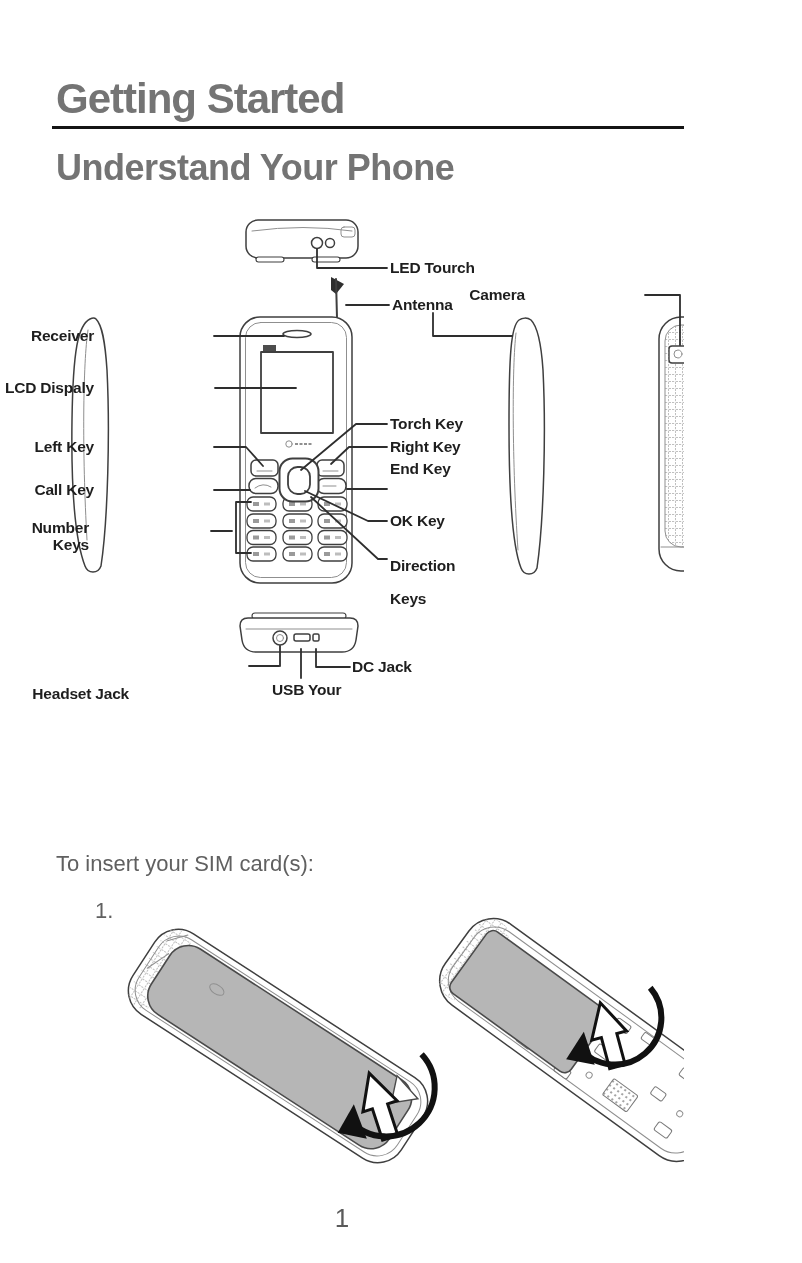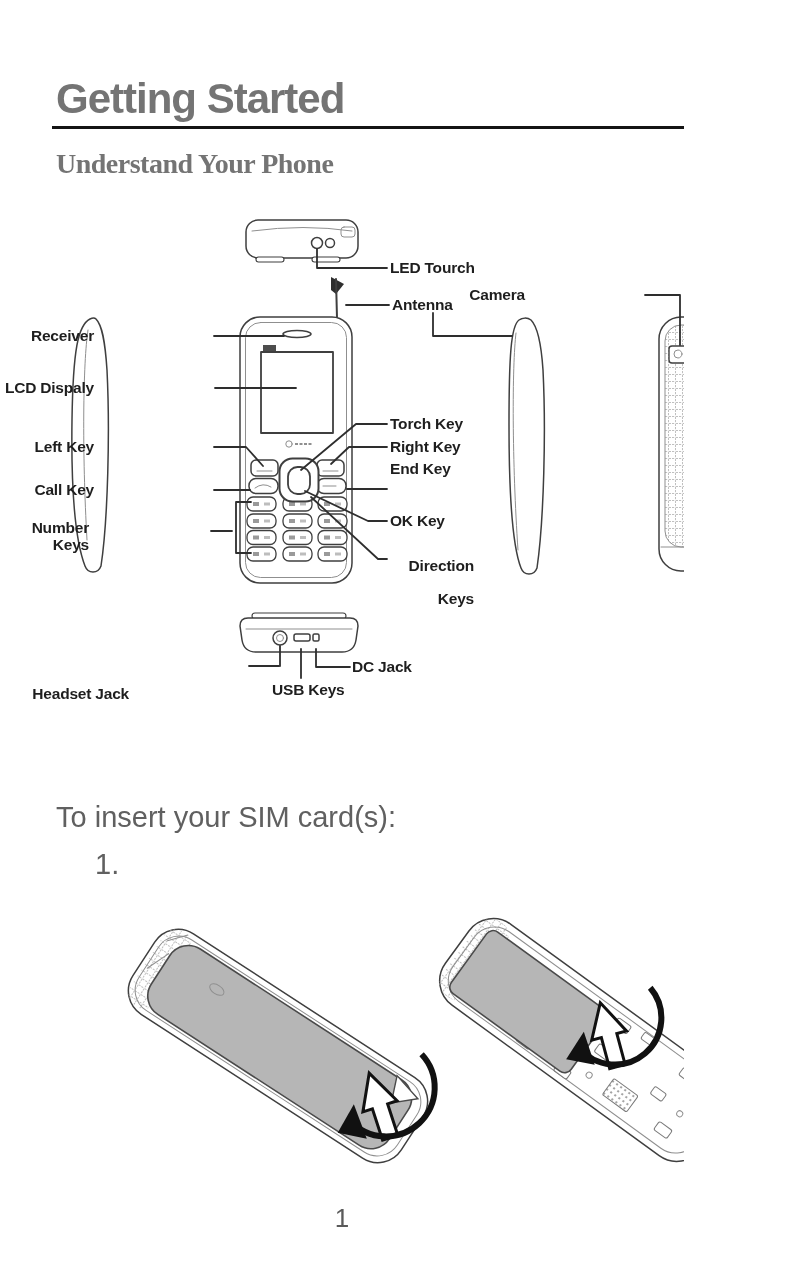--- a/index.html
+++ b/index.html
@@ -7,31 +7,31 @@
     --line-color:#3f3f3f; --fill-gray:#b6b6b6; --rule-color:#141414; --page-bg:#ffffff;
   }
   html,body{margin:0;padding:0;background:#fff;}
   .page{position:relative;width:684px;height:1263px;background:var(--page-bg);
         font-family:"Liberation Sans",sans-serif;overflow:hidden;}
   .art{position:absolute;left:0;top:0;}
   h1,h2,p,div{margin:0;}
   .h1{position:absolute;left:56px;top:78px;font-size:42px;font-weight:bold;
       color:var(--heading-gray);letter-spacing:-1px;line-height:1;}
   .rule{position:absolute;left:52px;top:126px;width:696px;height:3px;background:var(--rule-color);}
-  .h2{position:absolute;font-size:28px;font-weight:bold;color:var(--heading-gray);
-      letter-spacing:-0.5px;line-height:1;font-family:Liberation Serif, serif;}
+  .h2{position:absolute;font-size:36px;font-weight:bold;color:var(--heading-gray);
+      letter-spacing:-0.5px;line-height:1;}
   .h2.understand{left:56px;top:150px;}
   .h2.sim{left:56px;top:742px;}
-  .body-text{position:absolute;font-size:29px;color:var(--body-gray);line-height:31px;}
+  .body-text{position:absolute;font-size:22px;color:var(--body-gray);line-height:31px;margin-top:46px;}
   .intro{left:56px;top:802px;}
   .step{left:95px;top:849px;display:flex;}
   .step-num{width:28px;}
   .lbl{position:absolute;font-size:15.5px;font-weight:bold;color:var(--label-color);
-       letter-spacing:-0.2px;line-height:20px;white-space:nowrap;text-align:right;}
-  .lbl.r{}
+       letter-spacing:-0.2px;line-height:20px;white-space:nowrap;}
+  .lbl.r{text-align:right;}
   .lbl.wrap{white-space:normal;}
   .lbl.lh17{line-height:17px;}
   .lbl.lh24{line-height:33px;}
   .pagenum{position:absolute;left:0;right:0;top:1203px;text-align:center;
            font-size:26px;color:#5a5a5a;}
   
   .ln{fill:none;stroke:var(--line-color);stroke-width:1.5;stroke-linecap:round;stroke-linejoin:round;}
   .lnthin{fill:none;stroke:#8f8f8f;stroke-width:1;stroke-linecap:round;stroke-linejoin:round;}
   .fillw{fill:#fff;stroke:var(--line-color);stroke-width:1.5;stroke-linejoin:round;}
   .gray{fill:var(--fill-gray);stroke:#4a4a4a;stroke-width:1.6;stroke-linejoin:round;}
@@ -232,21 +232,21 @@
   <div class="lbl r wrap lh17" style="right:595px;top:519px;width:70px">Number Keys</div>
   <div class="lbl" style="left:390px;top:414px">Torch Key</div>
   <div class="lbl" style="left:390px;top:437px">Right Key</div>
   <div class="lbl" style="left:390px;top:459px">End Key</div>
   <div class="lbl" style="left:390px;top:511px">OK Key</div>
   <div class="lbl wrap lh24" style="left:390px;top:549px;width:84px">Direction Keys</div>
   <div class="lbl r" style="right:159px;top:285px">Camera</div>
   <div class="lbl" style="left:695px;top:260px">Speaker</div>
   <div class="lbl r" style="right:555px;top:684px">Headset Jack</div>
   <div class="lbl" style="left:352px;top:657px">DC Jack</div>
-  <div class="lbl" style="left:272px;top:680px">USB Keys</div>
+  <div class="lbl" style="left:272px;top:680px">USB Your</div>
 
 
   <p class="body-text intro">To insert your SIM card(s):</p>
 
   <div class="body-text step">
     <span class="step-num">1.</span>
     <span>
     </span>
   </div>
 

